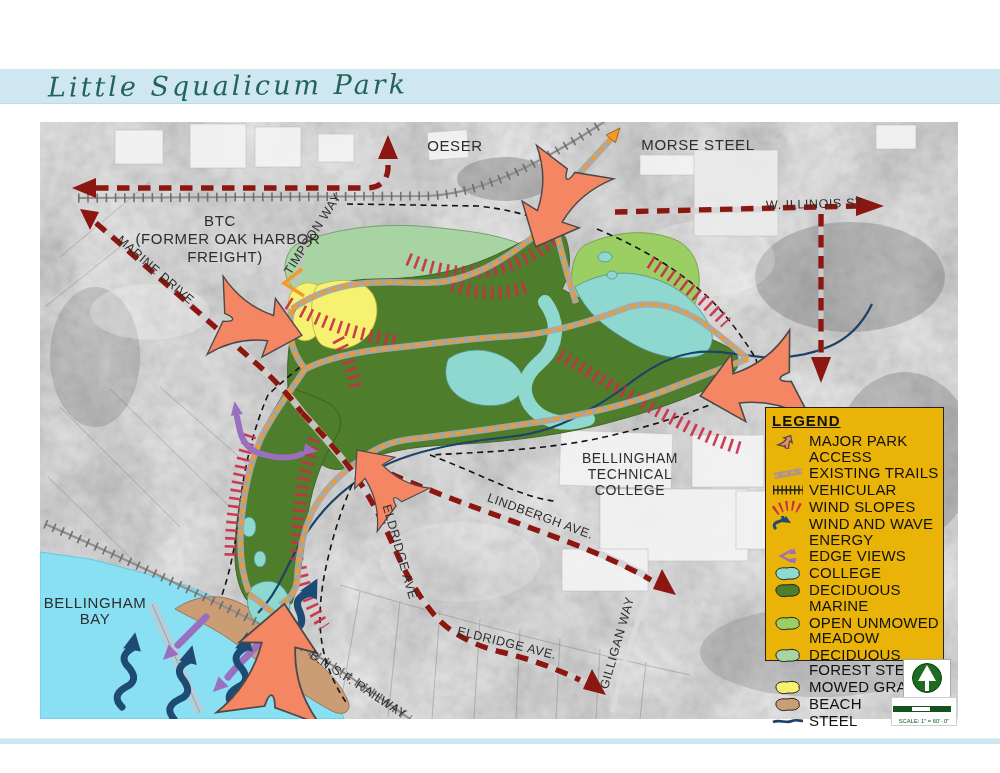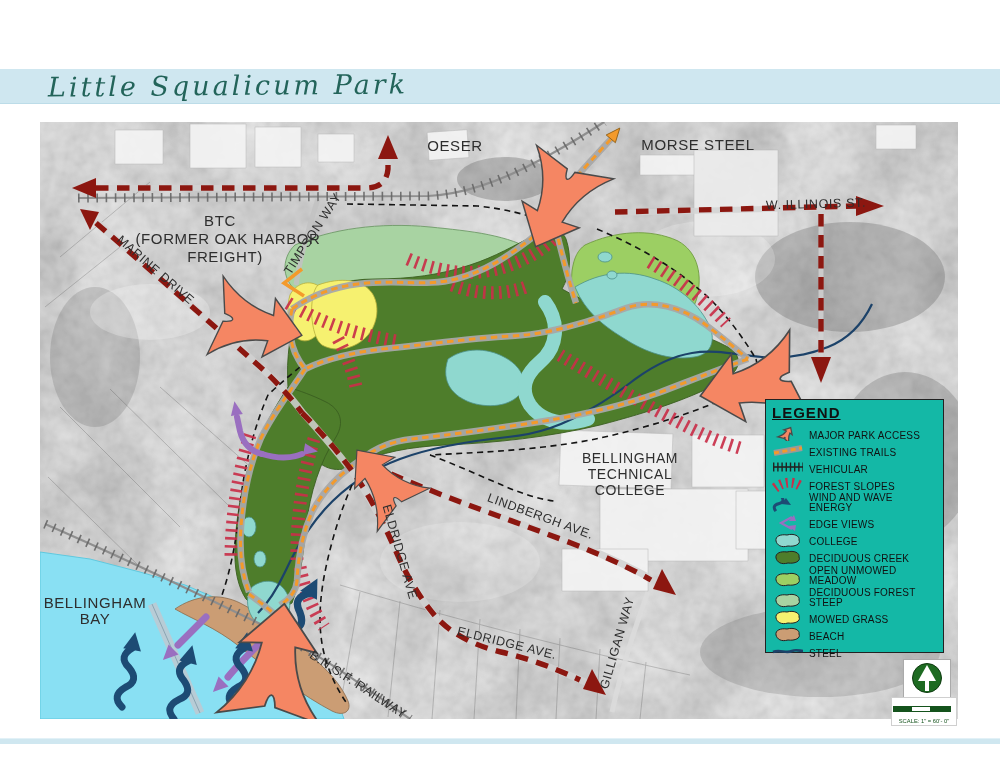--- a/index.html
+++ b/index.html
@@ -5,25 +5,25 @@
   html,body{margin:0;padding:0;background:#ffffff;}
   .page{position:relative;width:1000px;height:773px;background:#ffffff;overflow:hidden;
         font-family:"Liberation Sans",sans-serif;margin-top:7px;}
   .banner{position:absolute;left:0;top:62px;width:1000px;height:34px;background:#cfe7f0;
           border-bottom:1px solid #bcdce8;}
   .page-title{position:absolute;left:48px;top:63px;font-family:"DejaVu Serif",serif;
           font-style:italic;font-size:27px;letter-spacing:3px;color:#23645a;transform:rotate(-0.5deg);}
   .bottom-strip{position:absolute;left:0;top:731px;width:1000px;height:5px;background:#cfe7f0;
           border-top:1px solid #e2f1f7;}
   svg.map{position:absolute;left:0;top:0;}
-  .legend{position:absolute;left:765px;top:392px;width:179px;height:254px;background:#14b8a6;
+  .legend{position:absolute;left:765px;top:400px;width:179px;height:254px;background:#eab308;
           border:1px solid #222;box-sizing:border-box;padding:3px 4px 2px 6px;z-index:5;}
   .legend-title{font-size:15px;letter-spacing:1px;color:#111;text-decoration:underline;
           margin:1px 0 4px 0;font-weight:bold;}
-  .lg-row{display:flex;align-items:flex-end;gap:5px;margin-bottom:1px;font-size:10px;
+  .lg-row{display:flex;align-items:flex-start;gap:5px;margin-bottom:1px;font-size:15px;
           line-height:1.04;color:#111;letter-spacing:0.2px;}
   .lg-ic{width:32px;height:16px;flex:none;}
   .north-box{position:absolute;left:903px;top:652px;width:46px;height:37px;background:#fff;
           border:1px solid #aaa;z-index:5;display:flex;align-items:center;justify-content:center;}
   .scale-box{position:absolute;left:891px;top:690px;width:62px;background:#fff;z-index:5;
           border:1px solid #cfcfcf;padding:1px;}
   .scale-text{font-size:5.8px;color:#14531c;white-space:nowrap;text-align:center;margin-top:1px;}
 </style>
 </head>
 <body>
@@ -310,21 +310,21 @@
         <line x1="1" y1="8" x2="31" y2="8" stroke="#222" stroke-width="1.6"></line>
         <line x1="1" y1="8" x2="31" y2="8" stroke="#222" stroke-width="9" stroke-dasharray="1.4 2.8"></line>
       </svg>
       <span>VEHICULAR</span>
     </div>
 
     <div class="lg-row">
       <svg class="lg-ic" viewBox="0 0 32 16">
         <path d="M3,12 C12,5 22,5 30,11" stroke="#c92f49" stroke-width="10" stroke-dasharray="2 4" fill="none"></path>
       </svg>
-      <span>FOREST SLOPES</span>
+      <span>WIND SLOPES</span>
     </div>
 
     <div class="lg-row">
       <svg class="lg-ic" viewBox="0 0 32 16">
         <path d="M6,15 q-6,-4 0,-8 q6,-4 0,-8" stroke="#1d4b74" stroke-width="3" fill="none" transform="rotate(20 10 8)"></path>
         <polygon points="14,0 19,7 9,6" fill="#1d4b74"></polygon>
       </svg>
       <span>WIND AND WAVE ENERGY</span>
     </div>
 
@@ -341,21 +341,21 @@
       <svg class="lg-ic" viewBox="0 0 32 16">
         <path d="M4,9 C3,4 9,2 15,3 C22,1 28,4 27,8 C29,12 23,15 16,14 C9,16 5,13 4,9 Z" fill="#8fd8cf" stroke="#222" stroke-width="1"></path>
       </svg>
       <span>COLLEGE</span>
     </div>
 
     <div class="lg-row">
       <svg class="lg-ic" viewBox="0 0 32 16">
         <path d="M4,9 C3,4 9,2 15,3 C22,1 28,4 27,8 C29,12 23,15 16,14 C9,16 5,13 4,9 Z" fill="#4e7d2b" stroke="#222" stroke-width="1"></path>
       </svg>
-      <span>DECIDUOUS CREEK</span>
+      <span>DECIDUOUS MARINE</span>
     </div>
 
     <div class="lg-row">
       <svg class="lg-ic" viewBox="0 0 32 16">
         <path d="M4,9 C3,4 9,2 15,3 C22,1 28,4 27,8 C29,12 23,15 16,14 C9,16 5,13 4,9 Z" fill="#9ccf63" stroke="#222" stroke-width="1"></path>
       </svg>
       <span>OPEN UNMOWED MEADOW</span>
     </div>
 
     <div class="lg-row">

